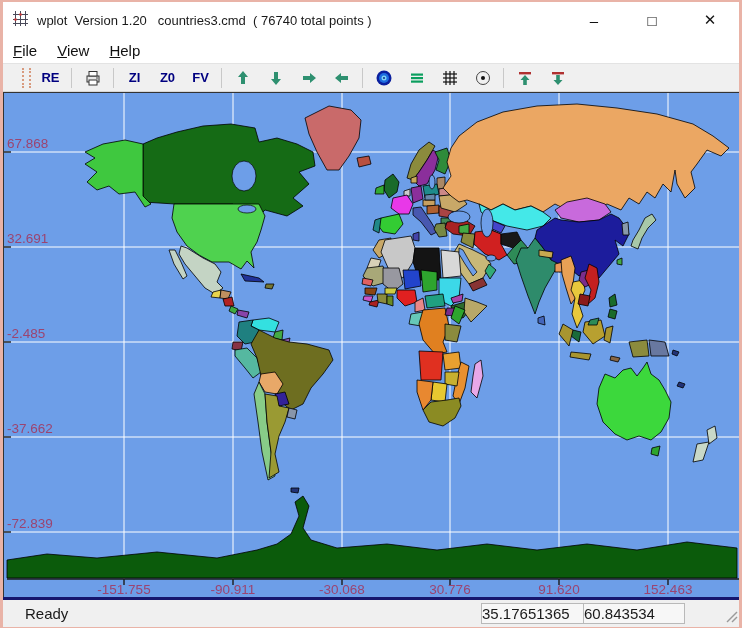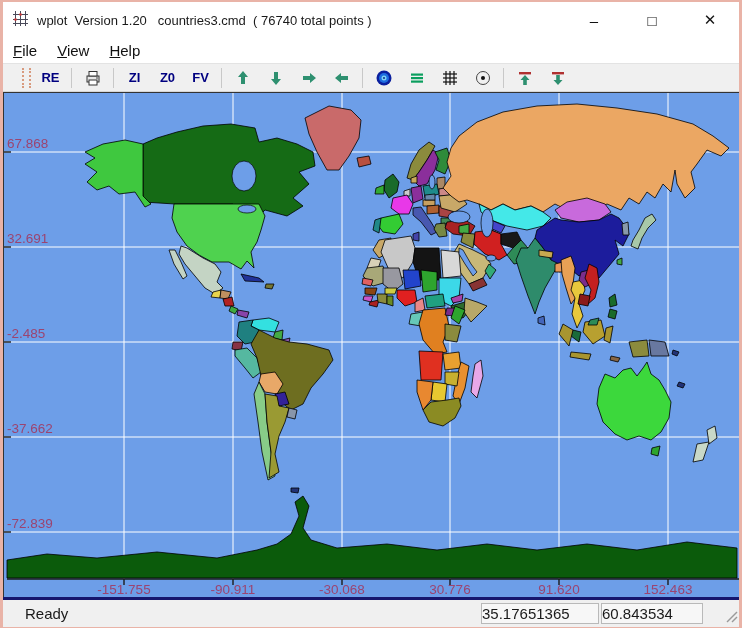--- a/index.html
+++ b/index.html
@@ -19,21 +19,21 @@
   .tb-btn{height:22px;min-width:25px;display:flex;align-items:center;justify-content:center;
           color:#000080;font-weight:bold;font-size:13px;padding:0 3px;background:transparent;border:1px solid transparent;}
   .tb-sep{width:1px;height:20px;background:#c8c8c8;margin:0 4px;}
   .maparea{flex:1 1 auto;position:relative;border-bottom:3px solid #16166e;background:#22c55e;}
   .maparea svg{display:block;}
   .statusbar{height:27px;flex:0 0 27px;background:#f0f0f0;display:flex;align-items:center;
              font-size:15px;color:#1a1a1a;padding-left:22px;position:relative;}
   .status-box{position:absolute;top:3px;height:19px;line-height:19px;border:1px solid #b9b9b9;
               background:#f7f7f7;font-size:15px;}
   #statusv1{right:140px;width:116px;}
-  #statusv2{right:36px;width:100px;}
+  #statusv2{right:54px;width:100px;}
   .grip{position:absolute;right:1px;bottom:1px;}
 </style>
 </head>
 <body>
 
 <div class="window">
 
   <div class="titlebar">
     <span>
       <svg width="17" height="17" viewBox="0 0 17 17">

